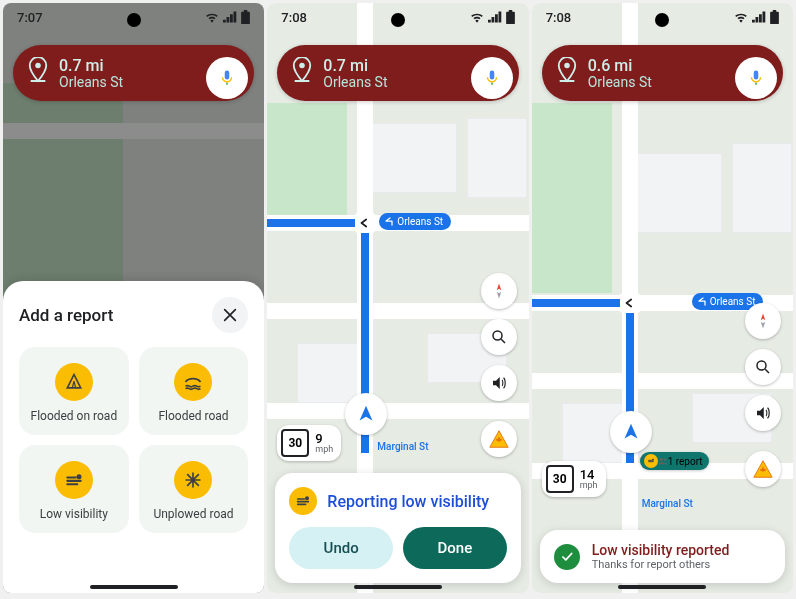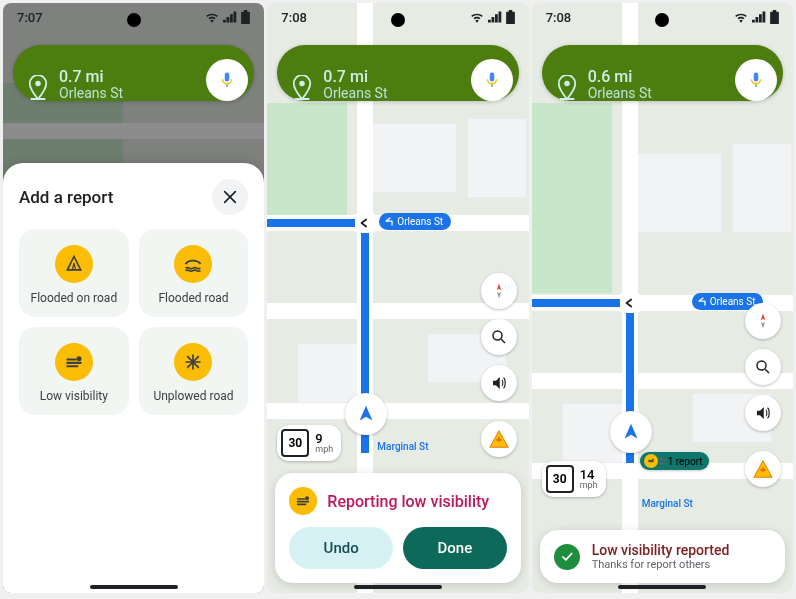--- a/index.html
+++ b/index.html
@@ -2,21 +2,21 @@
 <html><head>
 <meta charset="utf-8">
 <style>
   * { box-sizing: border-box; margin: 0; padding: 0; font-family: Roboto, "Helvetica Neue", Arial, sans-serif; }
   body { background: #f0f0f0; width: 796px; height: 599px; overflow: hidden; }
   .row { display: flex; gap: 3px; padding: 3px; }
   .phone { position: relative; width: 263px; height: 590px; background: #fff; border-radius: 8px; overflow: hidden; }
   .status-bar { position: absolute; top: 0; left: 0; right: 0; height: 28px; display: flex; align-items: center; justify-content: space-between; padding: 0 14px; font-size: 13px; font-weight: 500; color: #202124; z-index: 50; }
   .status-icons { display: flex; align-items: center; gap: 4px; }
   .camera-hole { position: absolute; top: 10px; left: 50%; transform: translateX(-50%); width: 14px; height: 14px; background: #000; border-radius: 50%; z-index: 60; }
-  .nav-pill { position: absolute; top: 42px; left: 10px; right: 10px; height: 56px; background: #4d7c0f; border-radius: 28px; display: flex; align-items: flex-end; padding: 4px 6px 0 14px; color: #d7f3ee; z-index: 40; box-shadow: 0 1px 4px rgba(0,0,0,.2); }
+  .nav-pill { position: absolute; top: 42px; left: 10px; right: 10px; height: 56px; background: #7f1d1d; border-radius: 28px; display: flex; align-items: flex-start; padding: 12px 6px 0 14px; color: #d7f3ee; z-index: 40; box-shadow: 0 1px 4px rgba(0,0,0,.2); }
   .nav-pill .nav-icon { margin-right: 10px; }
   .nav-text { flex: 1; line-height: 1.1; }
   .nav-text .dist { font-size: 16px; font-weight: 500; color: #cfeee8; }
   .nav-text .street { font-size: 14px; color: #b9e3da; }
   .mic-btn { width: 42px; height: 42px; background: #fff; border-radius: 50%; display: flex; align-items: center; justify-content: center; }
   .map { position: absolute; inset: 0; background: #e6ebe4; }
   .map.dim::after { content:""; position:absolute; inset:0; background: rgba(0,0,0,.45); }
   .park { position:absolute; background: #c8e6c9; }
   .building { position:absolute; background:#f1f3f4; border:1px solid #e8eaed; }
   .road-h { position:absolute; left:0; right:0; height:16px; background:#fff; }
@@ -38,21 +38,21 @@
   .sheet-header { display:flex; align-items:center; justify-content:space-between; margin-bottom:14px; }
   .sheet-title { font-size:17px; font-weight:500; color:#202124; }
   .close-btn { width:36px; height:36px; background:#f1f3f4; border-radius:50%; display:flex; align-items:center; justify-content:center; font-size:20px; }
   .report-grid { display:grid; grid-template-columns:1fr 1fr; gap:10px; }
   .report-card { background:#f1f6f3; border-radius:16px; padding:16px 8px 12px; display:flex; flex-direction:column; align-items:center; gap:8px; }
   .report-icon { width:38px; height:38px; background:#fbbc04; border-radius:50%; display:flex; align-items:center; justify-content:center; }
   .report-label { font-size:12px; color:#3c4043; text-align:center; }
   .confirm-card { position:absolute; left:8px; right:8px; bottom:10px; background:#fff; border-radius:18px; padding:14px 14px 14px; box-shadow:0 2px 10px rgba(0,0,0,.15); z-index:45; }
   .confirm-head { display:flex; align-items:center; gap:10px; margin-bottom:12px; }
   .confirm-head .icon { width:28px; height:28px; background:#fbbc04; border-radius:50%; display:flex; align-items:center; justify-content:center; }
-  .confirm-title { font-size:16px; font-weight:500; color:#be185d; }
+  .confirm-title { font-size:16px; font-weight:500; color:#1d4ed8; }
   .confirm-btns { display:flex; gap:10px; }
   .pill-btn { flex:1; height:42px; border-radius:22px; display:flex; align-items:center; justify-content:center; font-size:15px; font-weight:500; }
   .pill-undo { background:#d6f1f3; color:#174e54; }
   .pill-done { background:#0d6a5a; color:#fff; }
   .toast-card { position:absolute; left:8px; right:8px; bottom:10px; background:#fff; border-radius:18px; padding:12px 14px; box-shadow:0 2px 10px rgba(0,0,0,.15); z-index:45; display:flex; align-items:center; gap:12px; }
   .check-circle { width:26px; height:26px; background:#1e8e3e; border-radius:50%; display:flex; align-items:center; justify-content:center; flex:0 0 auto; }
   .toast-text .t { font-size:14px; font-weight:500; color:#7f1d1d; }
   .toast-text .s { font-size:11px; color:#5f6368; }
   .report-pill { position:absolute; background:#0f766e; border-radius:10px; padding:2px 6px 2px 4px; display:flex; align-items:center; gap:0; font-size:10px; box-shadow:0 1px 3px rgba(0,0,0,.2); }
   .report-pill .dot { width:14px; height:14px; background:#fbbc04; border-radius:50%; display:flex; align-items:center; justify-content:center; }
@@ -94,21 +94,21 @@
         <div class="street">Orleans St</div>
       </div>
       <div class="mic-btn">
         <svg width="18" height="18" viewBox="0 0 24 24">
             <path fill="#4285f4" d="M12 14a3 3 0 003-3V5a3 3 0 10-6 0v6a3 3 0 003 3z"></path>
             <path fill="#34a853" d="M11 21h2v-3h-2z"></path>
             <path fill="#fbbc04" d="M17 11a5 5 0 01-10 0h-2a7 7 0 0014 0h-2z"></path>
           </svg>
       </div>
     </div>
-    <div class="bottom-sheet" style="height:430px">
+    <div class="bottom-sheet" style="height:312px">
       <div class="sheet-header">
         <span class="sheet-title">Add a report</span>
         <div class="close-btn">
           <svg width="16" height="16" viewBox="0 0 24 24">
               <path d="M4 4l16 16M20 4L4 20" stroke="#202124" stroke-width="2.5" stroke-linecap="round"></path>
             </svg>
         </div>
       </div>
       <div class="report-grid">
         <div class="report-card">

